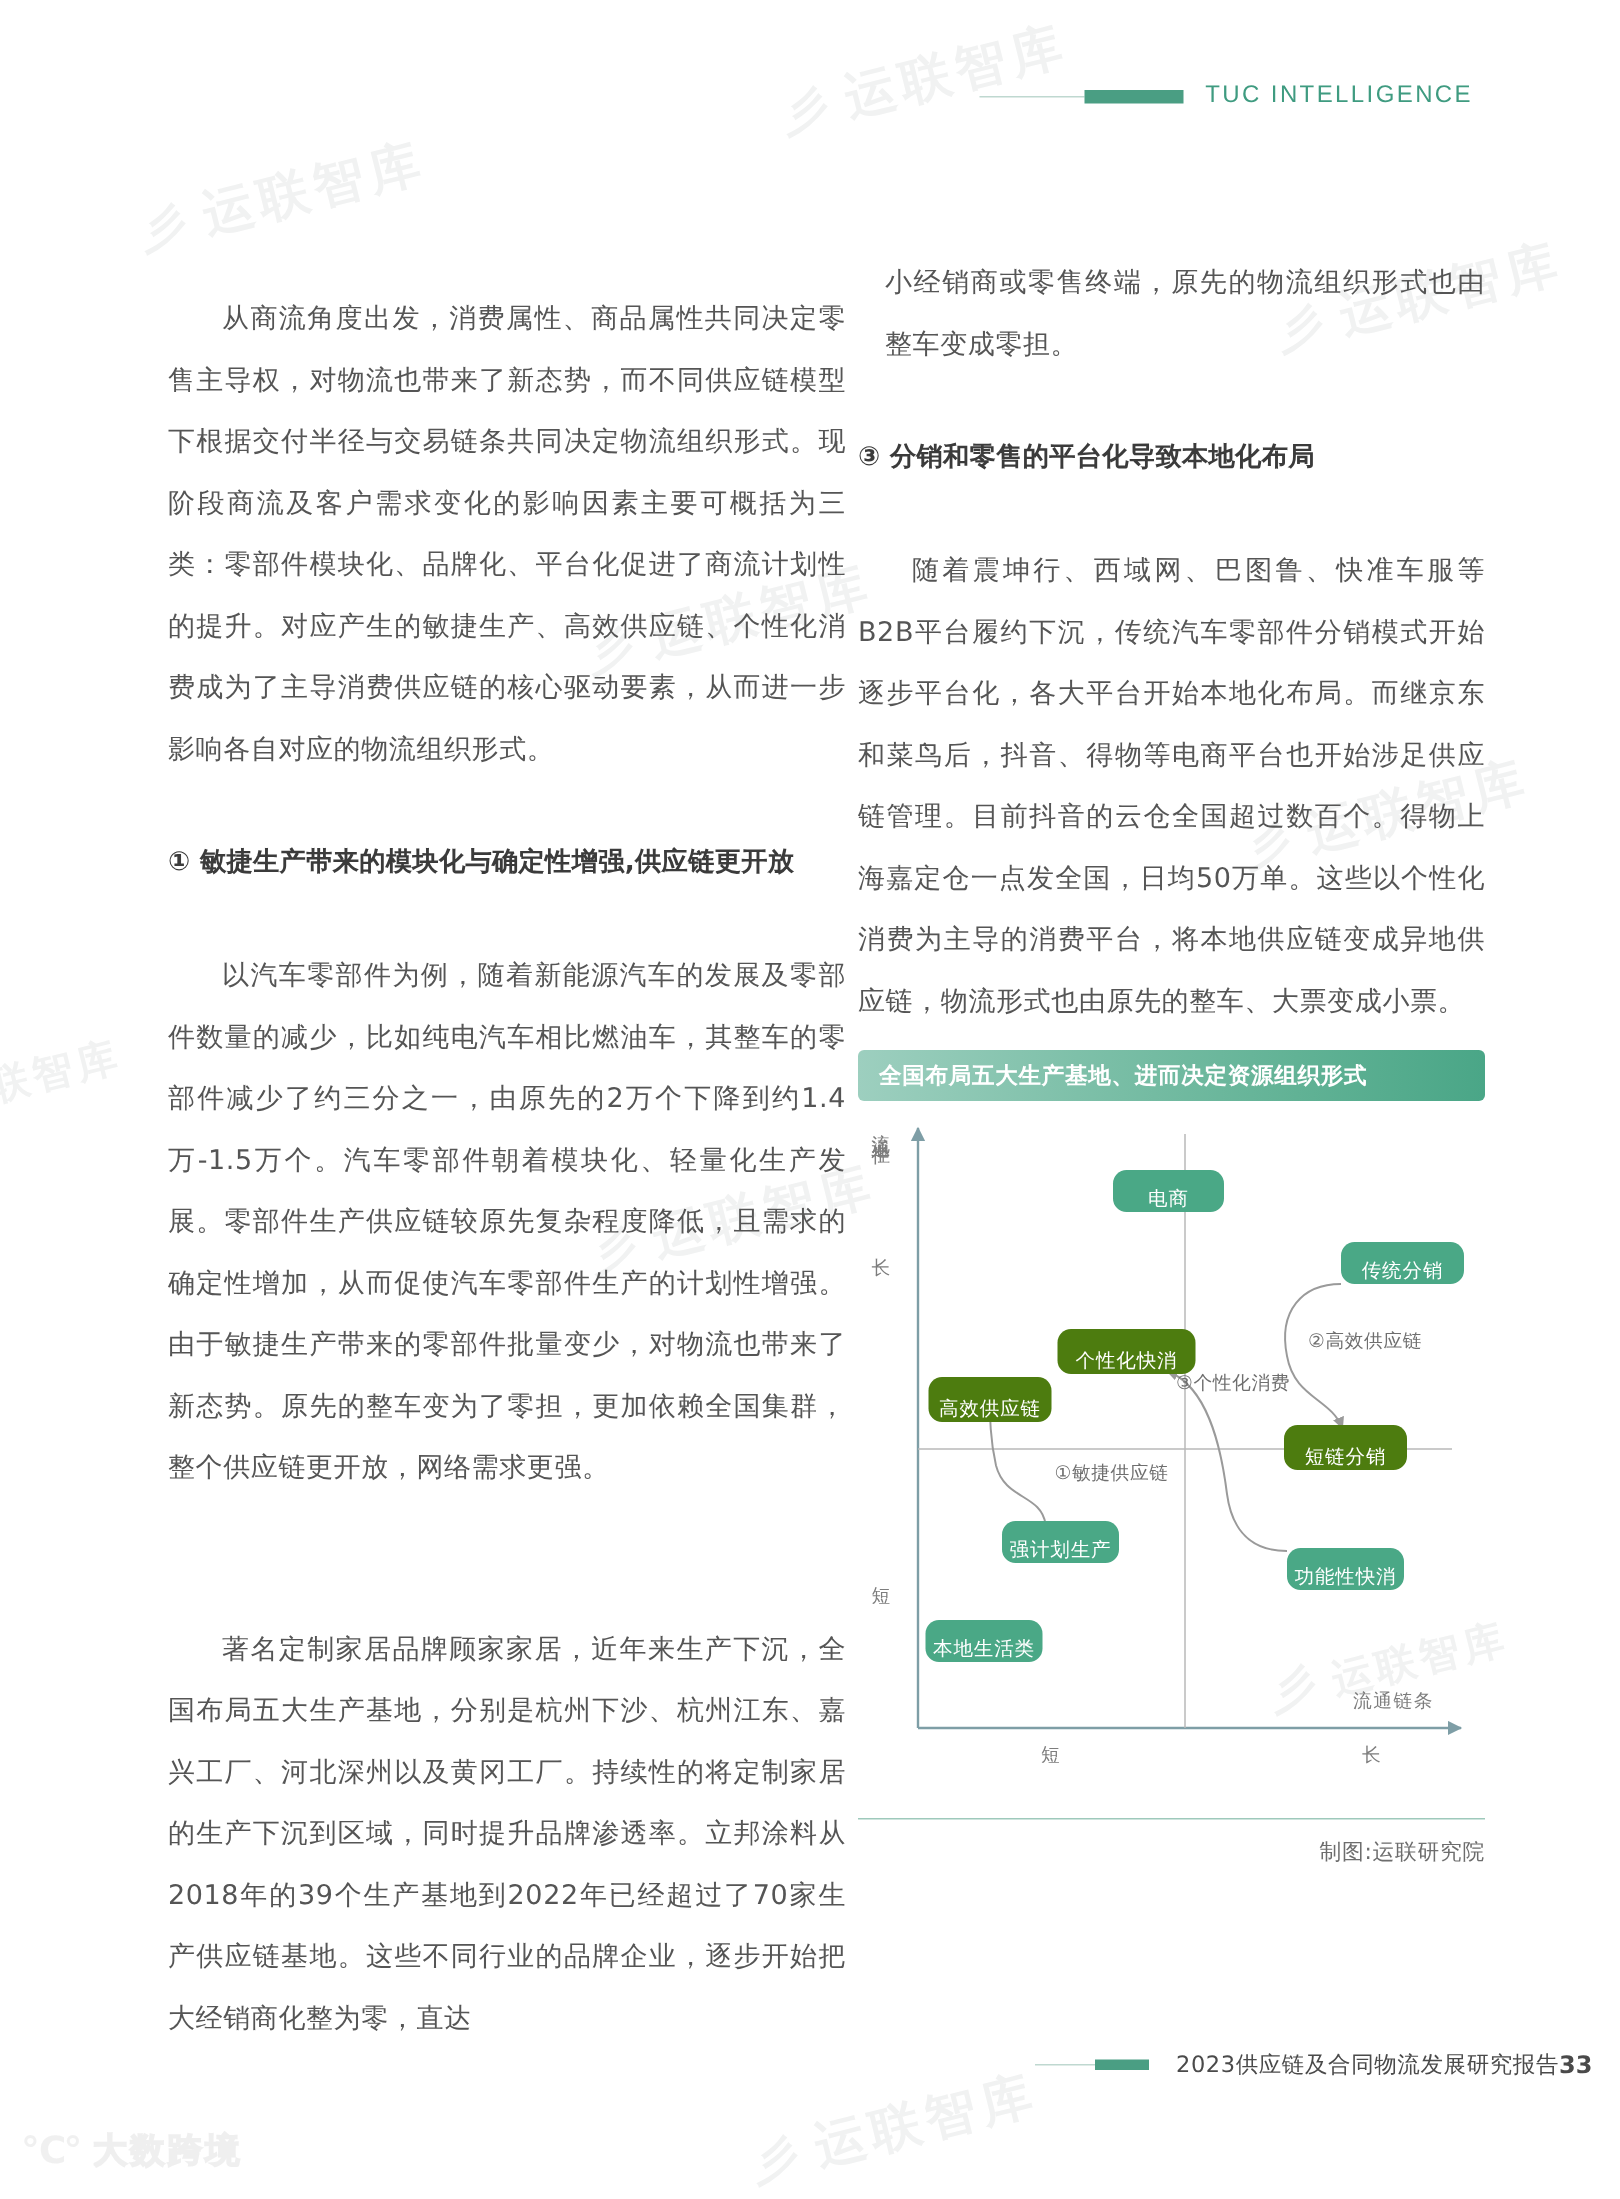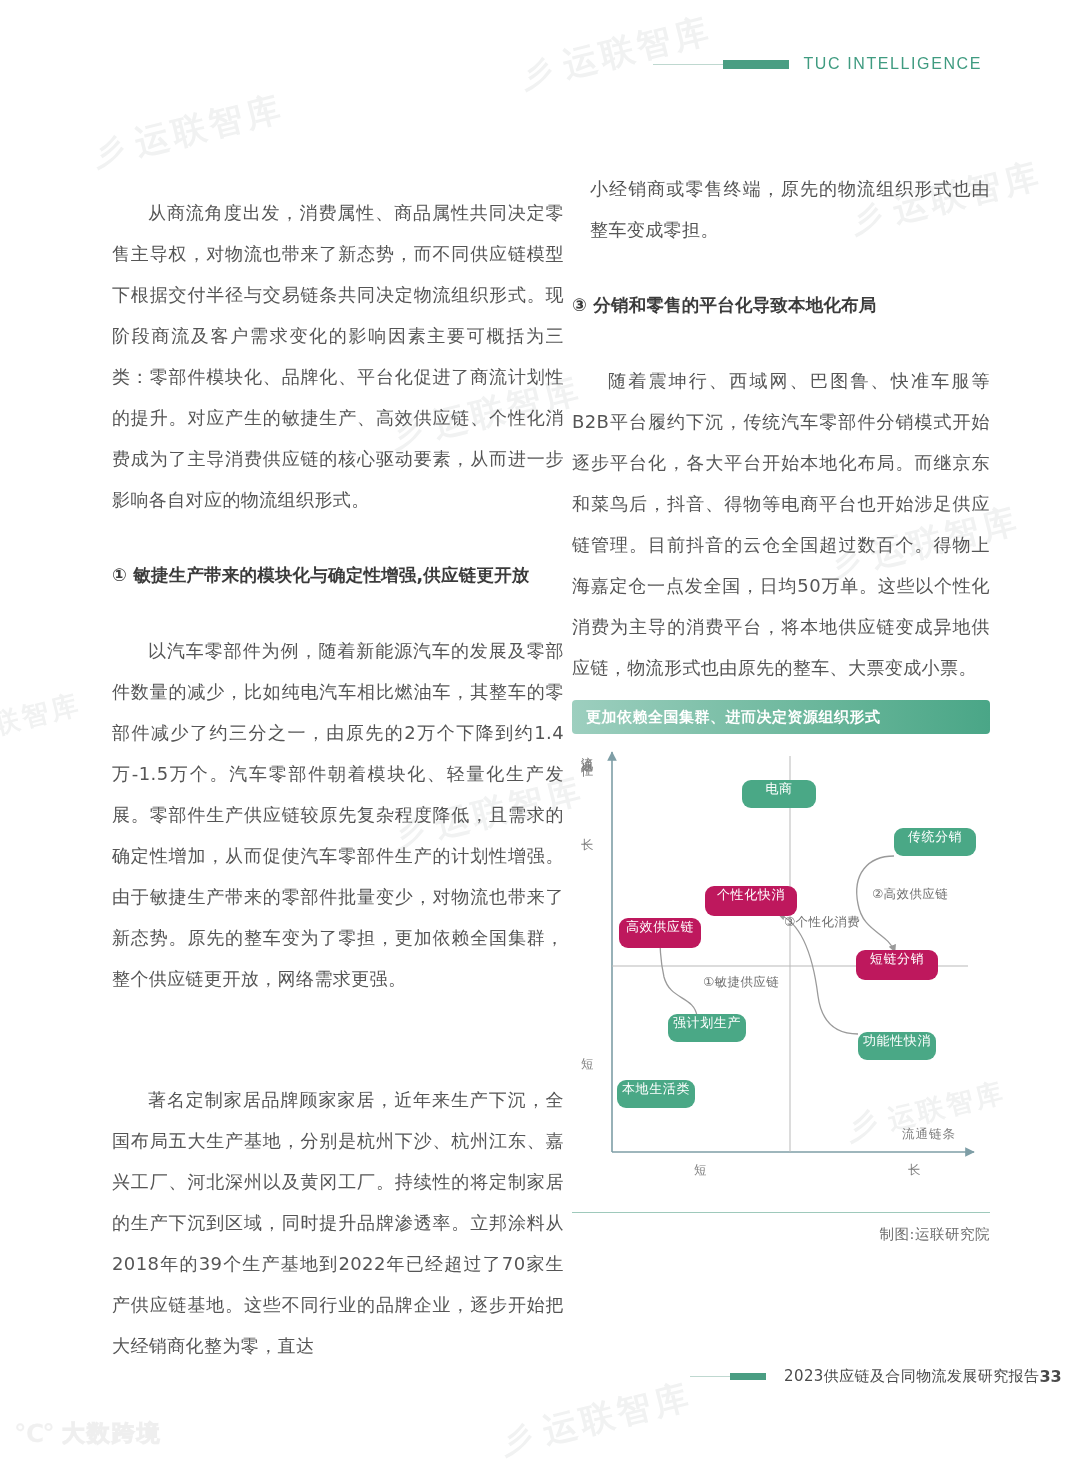--- a/index.html
+++ b/index.html
@@ -112,25 +112,25 @@
     letter-spacing:.5px;
   }
 
   
   .node{
     position:absolute;
     border-radius:9px;
     color:#ffffff;
     font-size:13px;
     letter-spacing:.6px;
-    display:flex;align-items:flex-start;justify-content:center;
+    display:flex;align-items:flex-end;justify-content:center;
     white-space:nowrap;
     box-sizing:border-box;
   }
-  .node.dark{background:#be185d;}
+  .node.dark{background:#4d7c0f;}
   .node.light{background:#4aa886;}
   .axlab{
     position:absolute;
     font-size:12.5px;
     color:#7d7d7d;
     letter-spacing:1px;
     white-space:nowrap;
   }
   .axlab.vert{
     writing-mode:vertical-rl;
@@ -222,21 +222,21 @@
   <div class="col col-right">
     <p class="body noind">小经销商或零售终端，原先的物流组织形式也由整车变成零担。</p>
     <div class="gap-md"></div>
     <h3 class="sub">③ 分销和零售的平台化导致本地化布局</h3>
     <div class="gap-md"></div>
     <p class="body">随着震坤行、西域网、巴图鲁、快准车服等B2B平台履约下沉，传统汽车零部件分销模式开始逐步平台化，各大平台开始本地化布局。而继京东和菜鸟后，抖音、得物等电商平台也开始涉足供应链管理。目前抖音的云仓全国超过数百个。得物上海嘉定仓一点发全国，日均50万单。这些以个性化消费为主导的消费平台，将本地供应链变成异地供应链，物流形式也由原先的整车、大票变成小票。</p>
   </div>
 
   <div class="fig">
 
-    <div class="fig-title">更加依赖全国集群、进而决定资源组织形式</div>
+    <div class="fig-title">全国布局五大生产基地、进而决定资源组织形式</div>
 
     <div class="fig-canvas">
 
       <svg width="418" height="470" viewBox="0 0 418 470" style="position:absolute;left:0;top:0;">
         <defs>
           <marker id="ah" markerWidth="7" markerHeight="7" refX="5.5" refY="3" orient="auto">
             <path d="M0,0 L6,3 L0,6 z" fill="#7e9ea6"></path>
           </marker>
           <marker id="ah2" markerWidth="7" markerHeight="7" refX="5.5" refY="3" orient="auto">
             <path d="M0,0 L6,3 L0,6 z" fill="#9a9a9a"></path>

